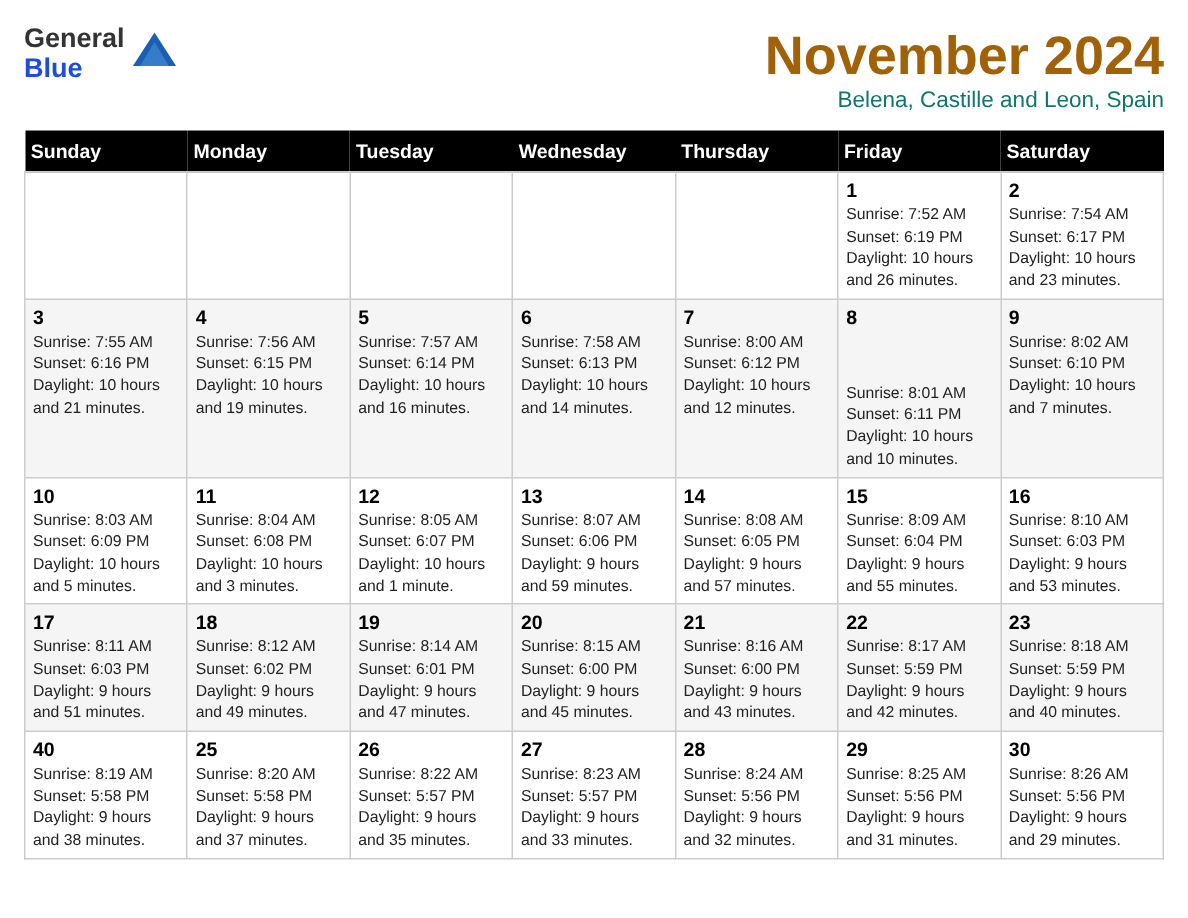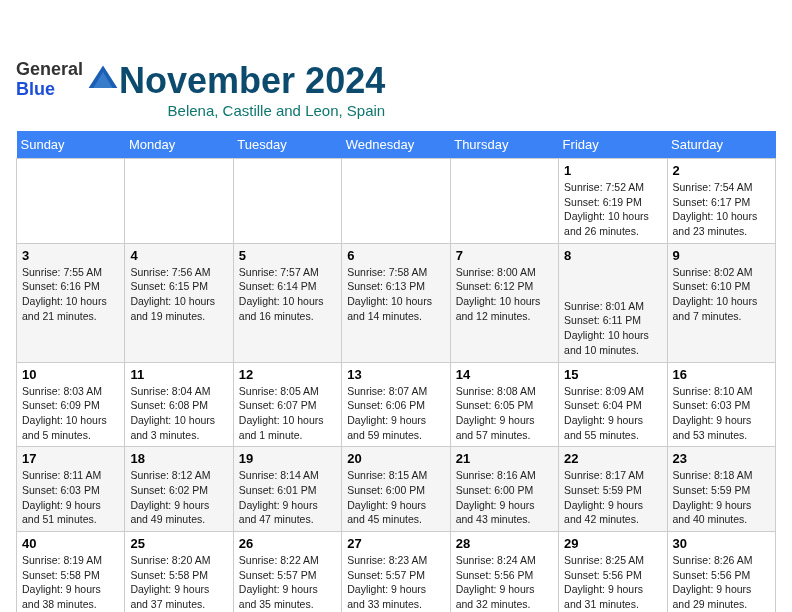--- a/index.html
+++ b/index.html
@@ -5,23 +5,23 @@
     * { box-sizing: border-box; margin: 0; padding: 0; }
     body {
       font-family: Arial, sans-serif;
       background: #fff;
       width: 792px;
       min-height: 612px;
       padding: 16px;
     }
     .header-section {
       display: flex;
+      justify-content: space-between;
       align-items: flex-start;
       margin-bottom: 12px;
-      margin-top: 44px;
     }
     .logo {
       display: flex;
       align-items: center;
     }
     .logo-text {
       display: flex;
       flex-direction: column;
       line-height: 1.1;
     }
@@ -39,38 +39,38 @@
       width: 32px;
       height: 32px;
       margin-left: 4px;
     }
     .title-section {
       text-align: right;
     }
     .month-title {
       font-size: 36px;
       font-weight: bold;
-      color: #0c4a6e;
+      color: #a16207;
     }
     .location-subtitle {
       font-size: 15px;
       color: #0f766e;
     }
     .calendar-table {
       width: 100%;
       border-collapse: collapse;
       font-size: 11px;
     }
     .calendar-table th {
-      background: #3b82f6;
+      background: #000000;
       color: #fff;
       padding: 6px 4px;
       text-align: left;
       font-size: 13px;
-      font-weight: normal;
+      font-weight: bold;
     }
     .calendar-table td {
       border: 1px solid #ccc;
       vertical-align: top;
       padding: 4px 5px;
       height: 80px;
       width: calc(100% / 7);
       background: #fff;
     }
     .calendar-table tr:nth-child(even) td {

